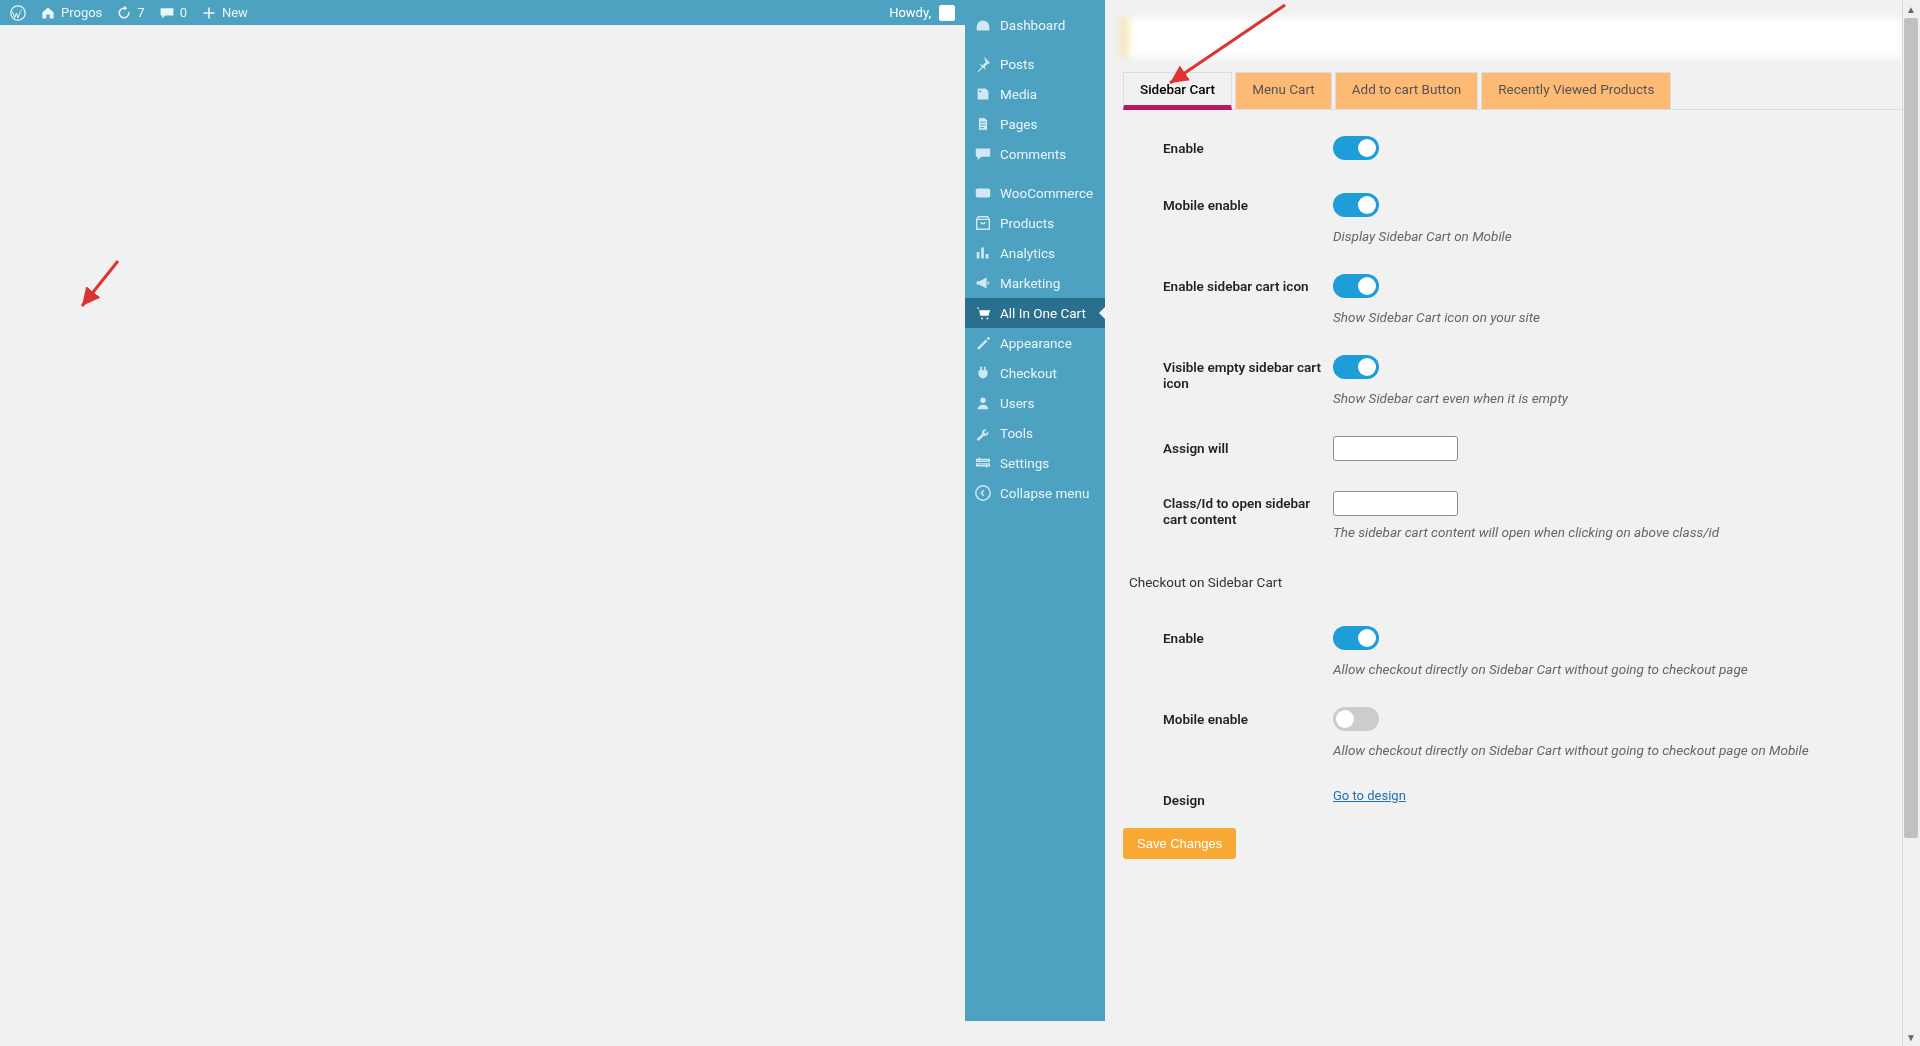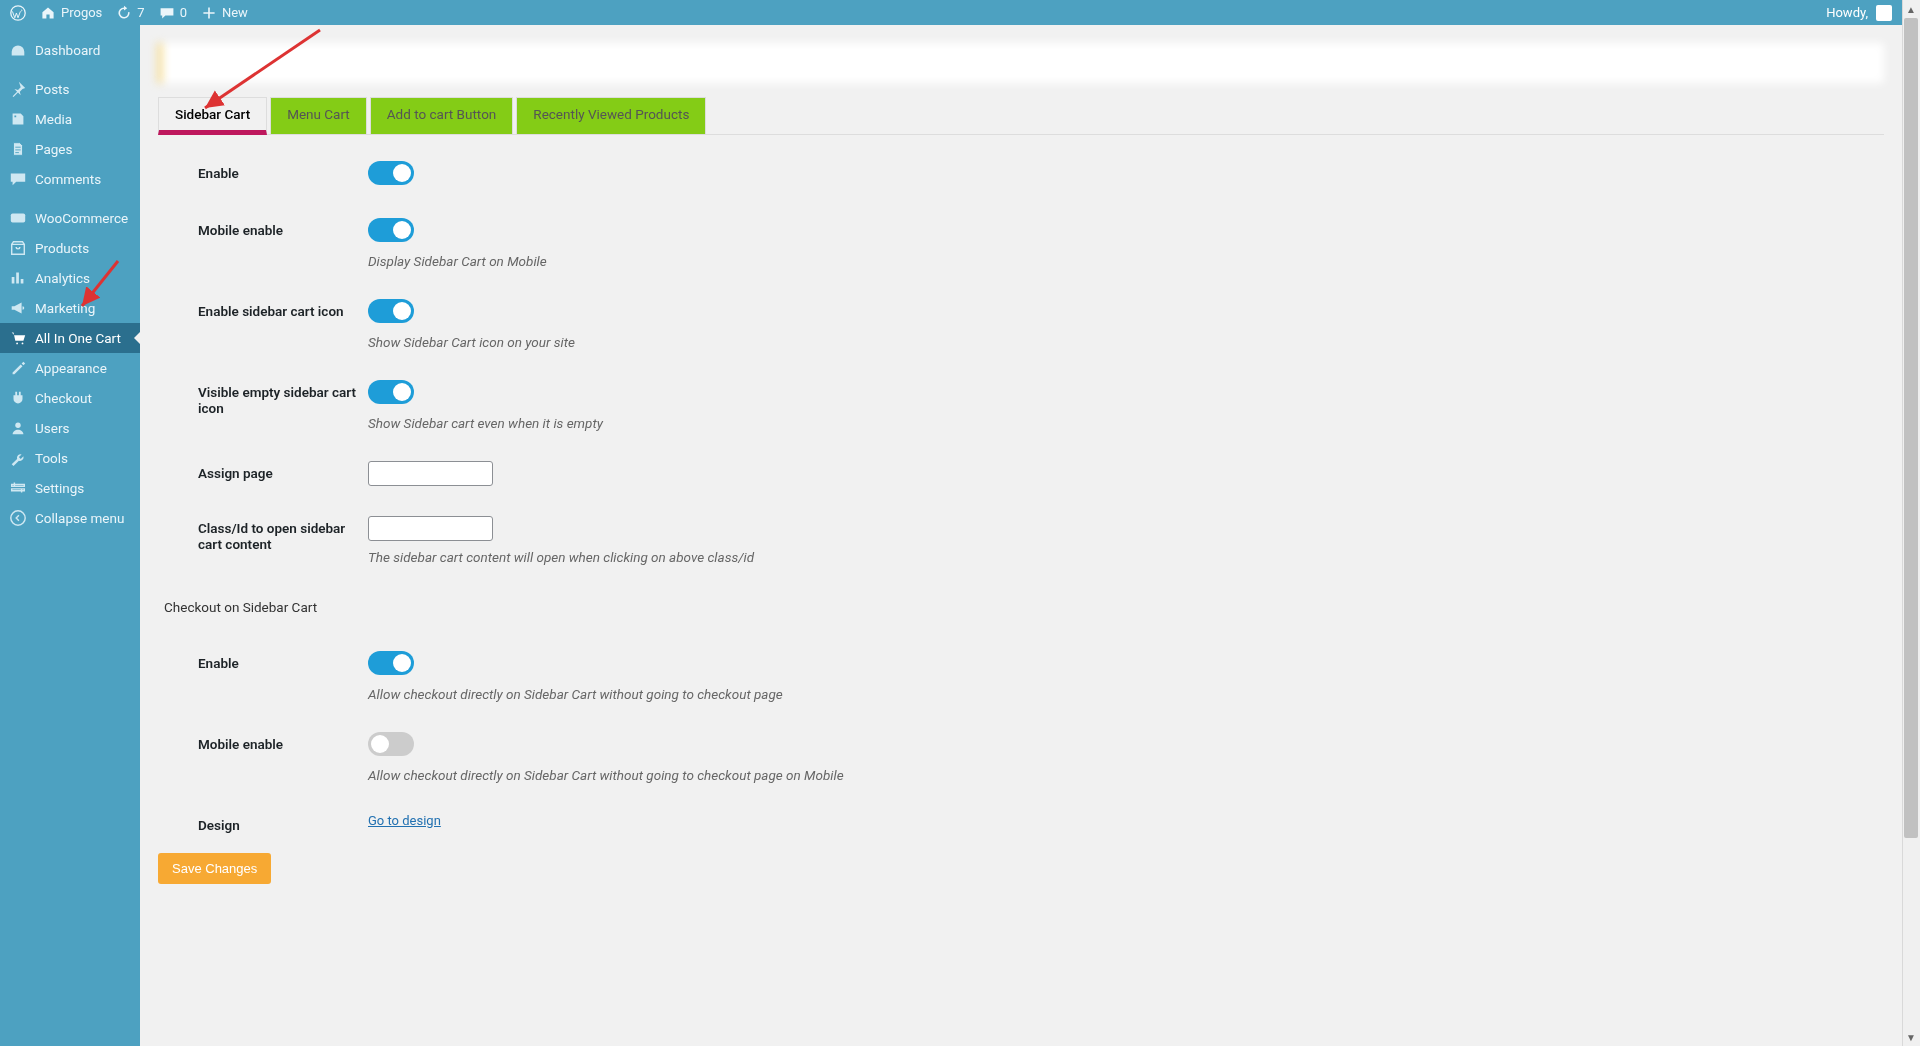--- a/index.html
+++ b/index.html
@@ -1,17 +1,17 @@
 <!DOCTYPE html>
 <html><head>
 <meta charset="utf-8">
 <style>
 * { margin: 0; padding: 0; box-sizing: border-box; }
 body { font-family: -apple-system, BlinkMacSystemFont, "Segoe UI", Roboto, sans-serif; font-size: 13px; color: #444; background: #f1f1f1; overflow: hidden; }
-.viewport { width: 1920px; height: 1046px; position: relative; background: #f1f1f1; display: flex; flex-direction: column; }
+.viewport { width: 1920px; height: 1046px; position: relative; background: #f1f1f1; display: flex; }
 .scrollbar-right { position: absolute; right: 0; top: 0; width: 18px; height: 1046px; background: #f0f0f0; border-left: 1px solid #d9d9d9; }
 .scrollbar-thumb { position: absolute; right: 2px; top: 18px; width: 14px; height: 820px; background: #c1c1c1; border-radius: 2px; }
 .scrollbar-up { position: absolute; right: 0; top: 0; width: 18px; height: 18px; display: flex; align-items: center; justify-content: center; font-size: 10px; color: #666; }
 .scrollbar-down { position: absolute; right: 0; bottom: 0; width: 18px; height: 18px; display: flex; align-items: center; justify-content: center; font-size: 10px; color: #666; }
 
 
 .adminbar { background: #4da1c1; color: #fff; height: 25px; display: flex; align-items: center; padding: 0 10px; font-size: 13px; width: calc(100% - 18px); }
 .adminbar .left { display: flex; align-items: center; gap: 14px; }
 .adminbar .item { display: flex; align-items: center; gap: 5px; cursor: pointer; color: #eaf5fa; }
 .adminbar .right { margin-left: auto; display: flex; align-items: center; gap: 8px; }
@@ -29,21 +29,21 @@
 .admin-sidebar .sep { height: 9px; }
 .sb-ic { width: 18px; height: 18px; fill: #cfe8f2; flex-shrink: 0; }
 .menuitem.current .sb-ic { fill: #fff; }
 
 
 .content { flex: 1; background: #f1f1f1; padding: 18px 18px 40px 18px; overflow: auto; position: relative; }
 .notice-box { background: #fff; border-left: 4px solid #f5d36e; height: 40px; width: 100%; margin-bottom: 14px; filter: blur(4px); }
 
 
 .tabs { display: flex; border-bottom: 1px solid #ddd; margin-bottom: 16px; }
-.tab { padding: 8px 16px; background: #84cc16; border: 1px solid #ddd; border-bottom: none; margin-right: 3px; color: #555; cursor: pointer; font-size: 13.5px; }
+.tab { padding: 8px 16px; background: #fdba74; border: 1px solid #ddd; border-bottom: none; margin-right: 3px; color: #555; cursor: pointer; font-size: 13.5px; }
 .tab.active { background: #f1f1f1; border-bottom: 5px solid #be185d; margin-bottom: -1px; color: #000; font-weight: 500; }
 
 
 .form-row { display: flex; padding: 10px 0 20px 0; margin-left: 40px; }
 .form-label { width: 170px; font-weight: 600; color: #1d2327; font-size: 13.5px; padding-top: 4px; }
 .form-field { flex: 1; }
 .desc { font-style: italic; color: #666; font-size: 13.5px; margin-top: 8px; }
 
 
 .toggle { width: 46px; height: 24px; border-radius: 12px; position: relative; display: inline-block; cursor: pointer; }
@@ -250,21 +250,21 @@
 
       <div class="form-row">
         <div class="form-label">Visible empty sidebar cart icon</div>
         <div class="form-field">
           <span class="toggle on"><span class="knob"></span></span>
           <div class="desc">Show Sidebar cart even when it is empty</div>
         </div>
       </div>
 
       <div class="form-row">
-        <div class="form-label">Assign page</div>
+        <div class="form-label">Assign will</div>
         <div class="form-field">
           <input type="text" class="text-input" value="" style="">
         </div>
       </div>
 
       <div class="form-row">
         <div class="form-label">Class/Id to open sidebar cart content</div>
         <div class="form-field">
           <input type="text" class="text-input" value="" style="">
           <div class="desc">The sidebar cart content will open when clicking on above class/id</div>

